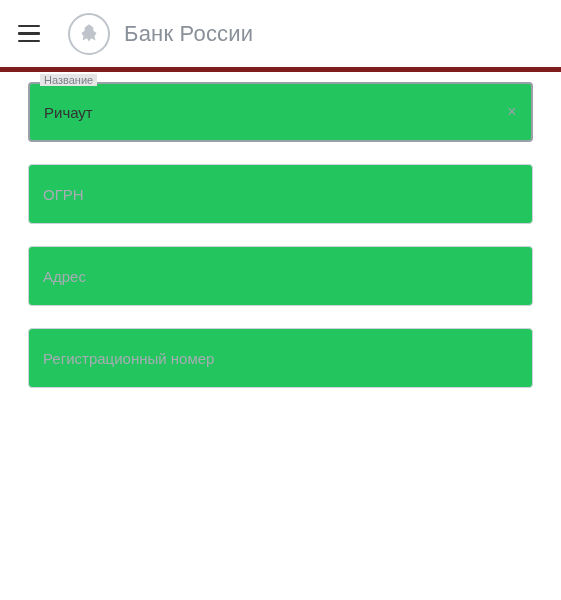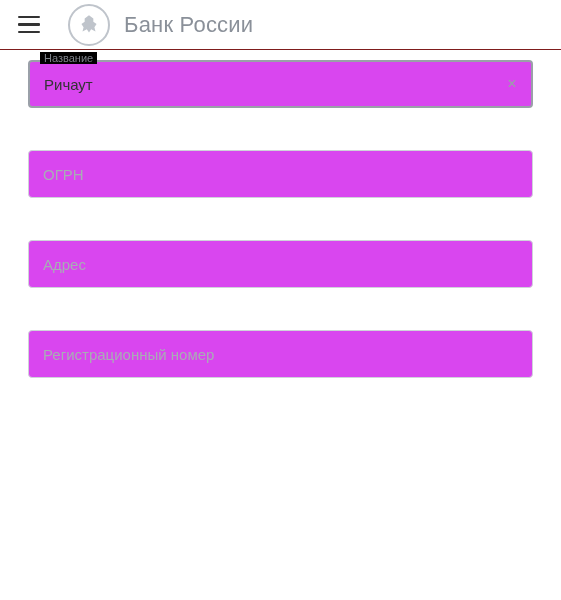--- a/index.html
+++ b/index.html
@@ -6,23 +6,23 @@
   body {
     width: 561px;
     height: 600px;
     font-family: Arial, sans-serif;
     background: #fff;
     overflow: hidden;
   }
   .header {
     display: flex;
     align-items: center;
-    height: 50px;
+    height: 72px;
     padding: 0 18px;
-    border-bottom: 1px solid #7f1d1d;
+    border-bottom: 5px solid #7f1d1d;
     gap: 28px;
   }
   .menu-icon {
     display: flex;
     flex-direction: column;
     gap: 5px;
     cursor: pointer;
     padding: 4px 0;
   }
   .menu-icon span {
@@ -51,47 +51,47 @@
   .site-title {
     font-size: 22px;
     color: #8a9099;
     letter-spacing: 0.2px;
   }
   .form-area {
     padding: 0 28px;
   }
   .field-wrap {
     position: relative;
-    margin-top: 42px;
+    margin-top: 22px;
   }
   .field-wrap.first {
     margin-top: 10px;
   }
   .input {
     width: 100%;
-    height: 48px;
+    height: 60px;
     border: 1px solid #cfd3d9;
     border-radius: 4px;
     padding: 0 40px 0 14px;
     font-size: 15px;
     color: #333;
-    background: #d946ef;
+    background: #22c55e;
     outline: none;
   }
   .input.active {
     border: 2px solid #9aa0a8;
   }
   .input::placeholder {
     color: #a8adb5;
   }
   .float-label {
     position: absolute;
     top: -8px;
     left: 12px;
-    background: #000000;
+    background: #e5e5e5;
     padding: 0 4px;
     font-size: 11px;
     color: #7d828a;
     text-align: center;
   }
   .clear-btn {
     position: absolute;
     right: 10px;
     top: 50%;
     transform: translateY(-50%);

